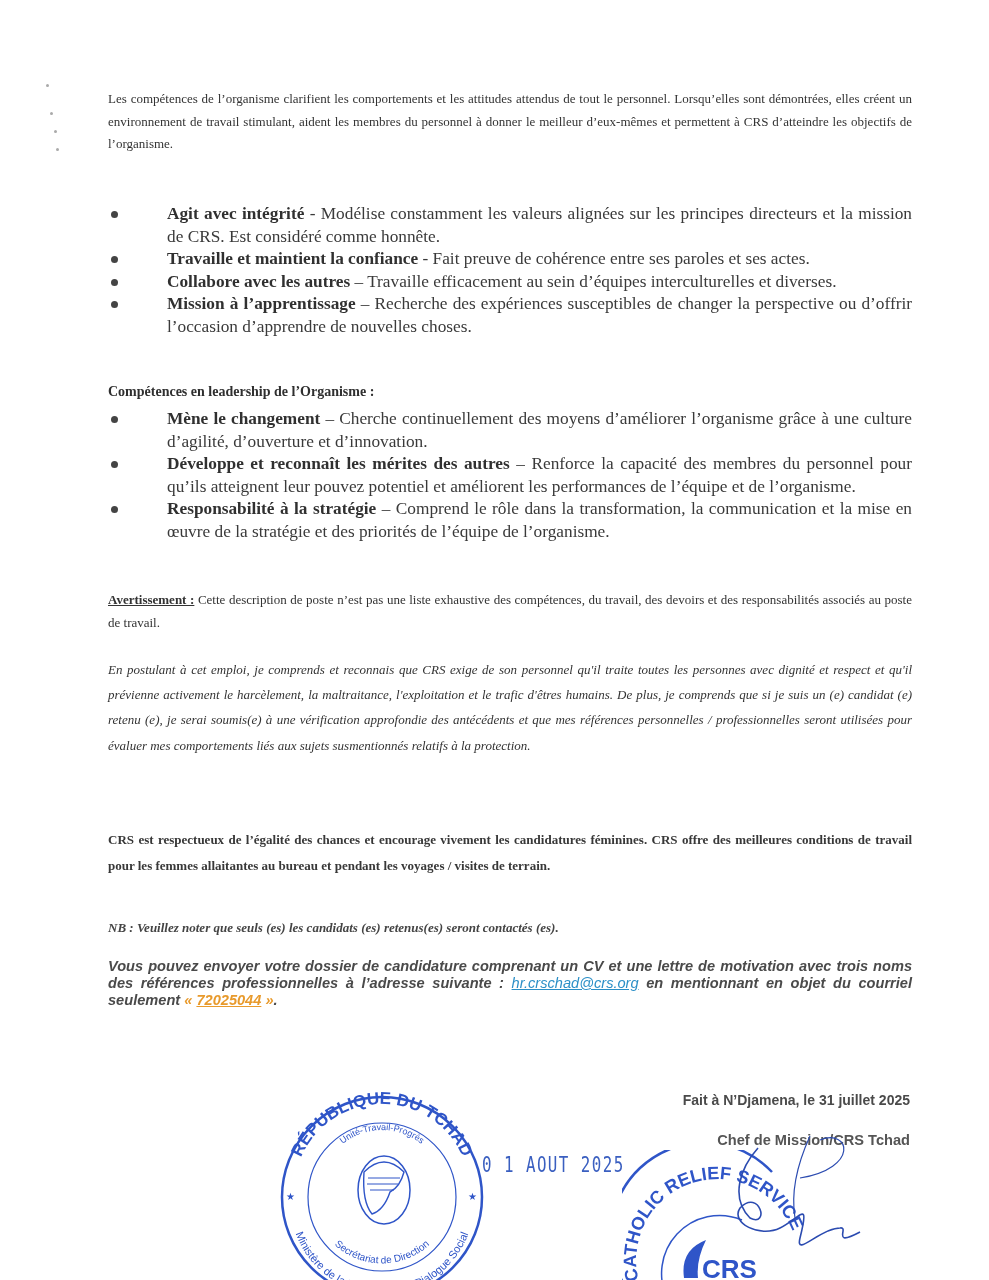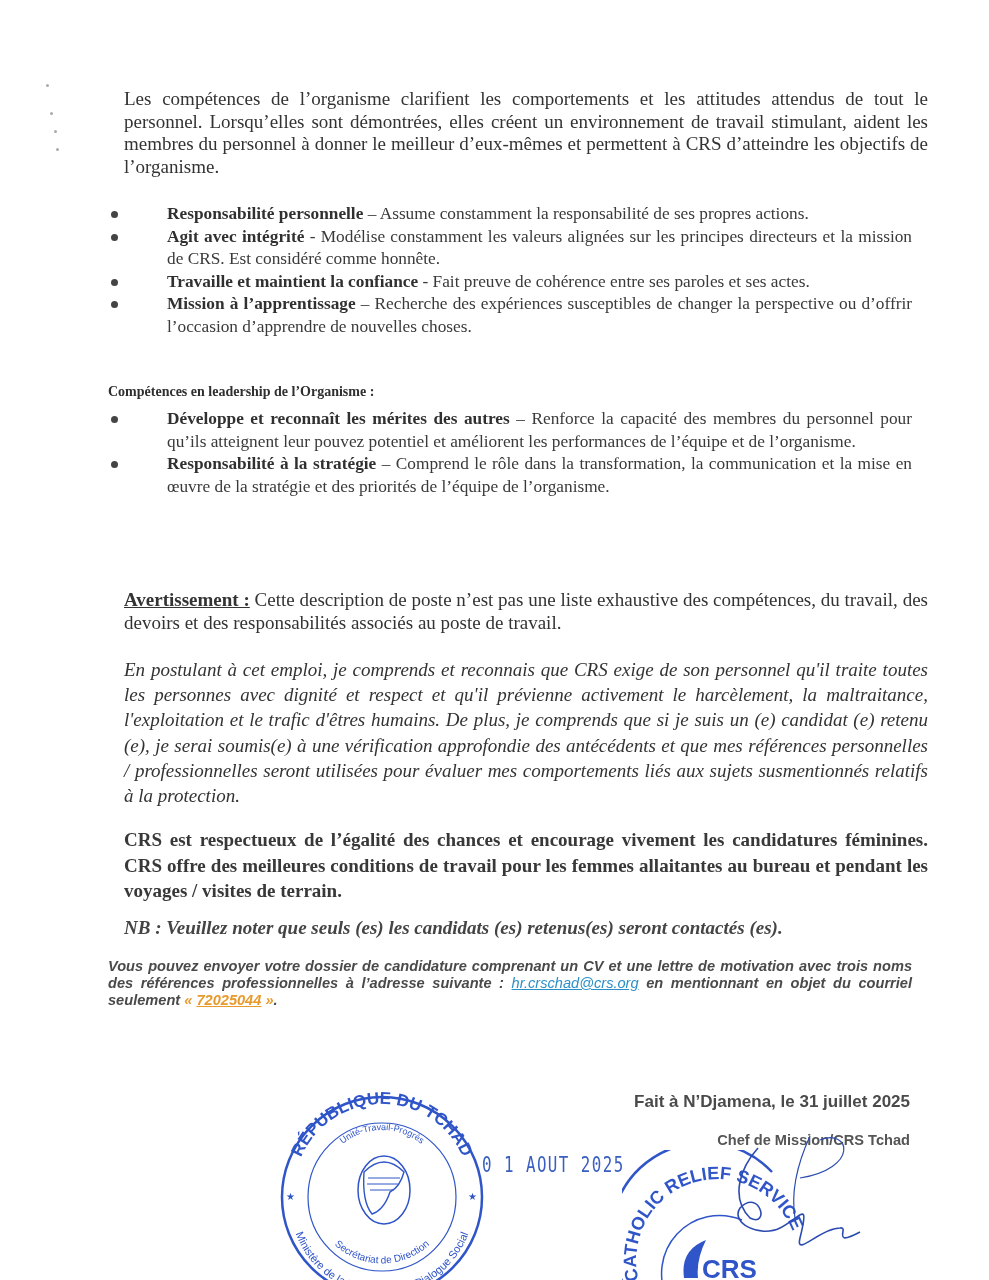--- a/index.html
+++ b/index.html
@@ -4,21 +4,21 @@
   <style>
     html, body { margin: 0; padding: 0; background: #ffffff; }
     body { width: 989px; height: 1280px; position: relative; overflow: hidden; color: #2a2a2a; }
     .page { position: absolute; left: 0; top: 0; width: 989px; height: 1280px; }
     .serif { font-family: "Liberation Serif", "DejaVu Serif", serif; }
     .sans { font-family: "Liberation Sans", "DejaVu Sans", sans-serif; }
 
     .margin-marks { position: absolute; left: 40px; top: 82px; width: 20px; height: 70px; }
     .margin-marks span { position: absolute; width: 3px; height: 3px; border-radius: 50%; background: #aaa; }
 
-    .para { position: absolute; left: 124px; width: 804px; font-size: 19px; line-height: 22.5px; text-align: justify; color: #333; }
+    .para { position: absolute; left: 108px; width: 804px; font-size: 13px; line-height: 22.5px; text-align: justify; color: #333; }
 
     .intro { top: 88px; }
 
     .list { position: absolute; left: 108px; width: 804px; margin: 0; padding: 0; list-style: none; font-size: 17.3px; line-height: 22.5px; color: #3a3a3a; }
     .list li { position: relative; padding-left: 59px; text-align: justify; }
     .list li .bullet { position: absolute; left: 3px; top: 8px; width: 7px; height: 7px; border-radius: 50%; background: #444; }
     .list li .term { font-weight: bold; color: #303030; }
 
     .list1 { top: 203px; }
     .lead-heading { position: absolute; left: 108px; top: 384px; font-size: 14px; font-weight: bold; color: #2f2f2f; }
@@ -32,21 +32,21 @@
     .equal { top: 827px; font-weight: bold; line-height: 25.5px; color: #383838; }
     .nb { top: 917px; font-weight: bold; font-style: italic; color: #444; }
 
     .apply { position: absolute; left: 108px; width: 804px; top: 958px; font-size: 14.6px; line-height: 17px; font-weight: bold; color: #4a4a4a; font-style: italic; }
     .apply .email { color: #2b8fc7; text-decoration: underline; font-weight: normal; }
     .apply .ref { color: #e89a2c; }
     .apply .ref-num { text-decoration: underline; }
 
     .deadline { position: absolute; left: 108px; top: 1046px; font-size: 14.6px; font-weight: bold; color: #4a4a4a; }
 
-    .place-date { position: absolute; right: 79px; top: 1092px; font-size: 17px; font-weight: bold; color: #4a4a4a; }
+    .place-date { position: absolute; right: 79px; top: 1092px; font-size: 14px; font-weight: bold; color: #4a4a4a; }
     .signatory { position: absolute; right: 79px; top: 1132px; font-size: 14.6px; font-weight: bold; color: #555; }
 
     .stamp { position: absolute; }
     .stamp-tchad { left: 272px; top: 1092px; width: 220px; height: 200px; }
     .date-stamp { position: absolute; left: 482px; top: 1152px; font-size: 22px; color: #3a5fc0; letter-spacing: 2px; transform: scaleX(0.72); transform-origin: left center; font-family: "DejaVu Sans Mono", monospace; }
     .stamp-crs { left: 622px; top: 1150px; width: 200px; height: 160px; }
     .signature { position: absolute; left: 700px; top: 1128px; width: 170px; height: 140px; }
   </style>
 </head>
 <body>
@@ -58,39 +58,43 @@
     <span style="left:10px;top:30px"></span>
     <span style="left:14px;top:48px"></span>
     <span style="left:16px;top:66px"></span>
   </div>
 
   <p class="para intro" style="margin:0">Les compétences de l’organisme clarifient les comportements et les attitudes attendus de tout le personnel. Lorsqu’elles sont démontrées, elles créent un environnement de travail stimulant, aident les membres du personnel à donner le meilleur d’eux-mêmes et permettent à CRS d’atteindre les objectifs de l’organisme.</p>
 
   <ul class="list list1">
     <li>
       <span class="bullet"></span>
-      <span class="term">Responsabilité personnelle</span><span> – </span><span>Assume constamment la responsabilité de ses propres actions.</span>
-    </li>
-    <li>
-      <span class="bullet"></span>
       <span class="term">Agit avec intégrité</span><span> - </span><span>Modélise constamment les valeurs alignées sur les principes directeurs et la mission de CRS.  Est considéré comme honnête.</span>
     </li>
     <li>
       <span class="bullet"></span>
       <span class="term">Travaille et maintient la confiance</span><span> - </span><span>Fait preuve de cohérence entre ses paroles et ses actes.</span>
+    </li>
+    <li>
+      <span class="bullet"></span>
+      <span class="term">Collabore avec les autres</span><span> – </span><span>Travaille efficacement au sein d’équipes interculturelles et diverses.</span>
     </li>
     <li>
       <span class="bullet"></span>
       <span class="term">Mission à l’apprentissage</span><span> – </span><span>Recherche des expériences susceptibles de changer la perspective ou d’offrir l’occasion d’apprendre de nouvelles choses.</span>
     </li>
   </ul>
 
   <div class="lead-heading">Compétences en leadership de l’Organisme :</div>
 
   <ul class="list list2">
+    <li>
+      <span class="bullet"></span>
+      <span class="term">Mène le changement</span><span> – </span><span>Cherche continuellement des moyens d’améliorer l’organisme grâce à une culture d’agilité, d’ouverture et d’innovation.</span>
+    </li>
     <li>
       <span class="bullet"></span>
       <span class="term">Développe et reconnaît les mérites des autres</span><span> – </span><span>Renforce la capacité des membres du personnel pour qu’ils atteignent leur pouvez potentiel et améliorent les performances de l’équipe et de l’organisme.</span>
     </li>
     <li>
       <span class="bullet"></span>
       <span class="term">Responsabilité à la stratégie</span><span> – </span><span>Comprend le rôle dans la transformation, la communication et la mise en œuvre de la stratégie et des priorités de l’équipe de l’organisme.</span>
     </li>
   </ul>
 

